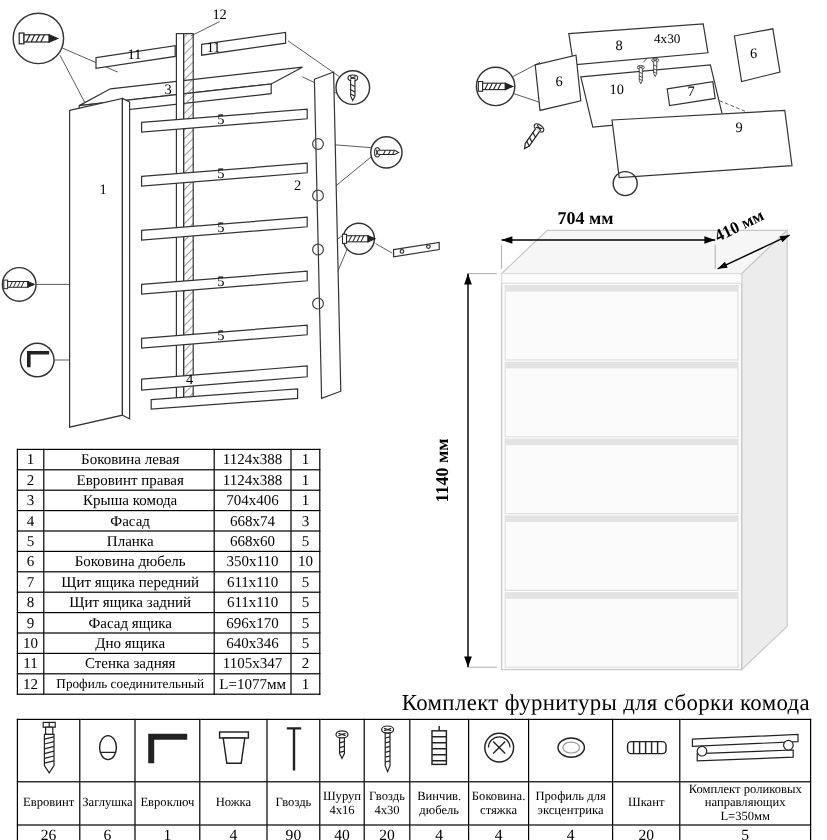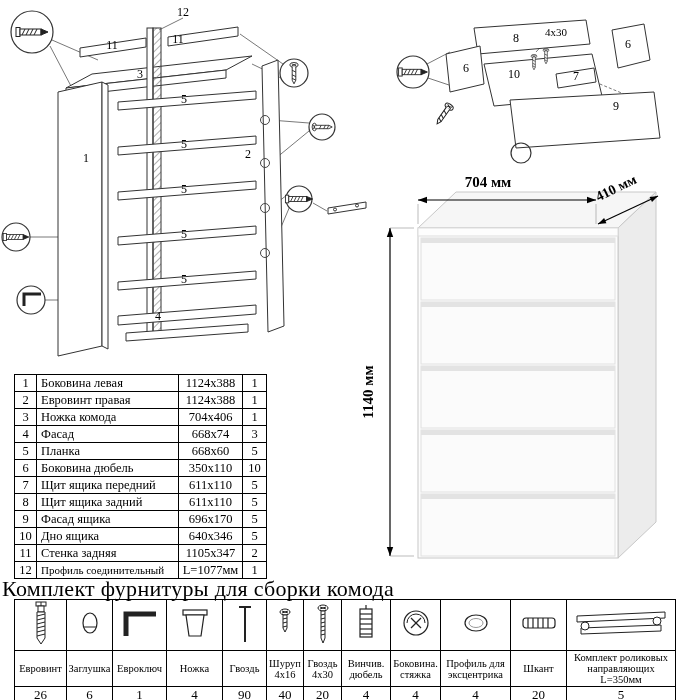--- a/index.html
+++ b/index.html
@@ -7,25 +7,25 @@
        font-family:"Liberation Serif",serif;color:#000;}
   .abs{position:absolute;}
   svg text{font-family:"Liberation Serif",serif;fill:#000;}
 
   
   #parts-table{left:14px;top:374px;width:252px;}
   #parts-table table{border-collapse:collapse;table-layout:fixed;width:252px;
     font-size:12.5px;line-height:15px;}
   #parts-table td{border:1px solid #000;padding:0 2px;height:16px;overflow:hidden;white-space:nowrap;}
   #parts-table td.c-num,#parts-table td.c-size,#parts-table td.c-qty{text-align:center;}
-  #parts-table td.c-name{text-align:left;padding-left:4px;}
+  #parts-table td.c-name{text-align:center;padding-left:4px;}
 
   
-  #hardware-title{left:2px;top:576px;width:661px;text-align:left;
-    font-size:22px;letter-spacing:.3px;}
+  #hardware-title{left:14px;top:576px;width:661px;text-align:right;
+    font-size:19px;letter-spacing:.3px;}
 
   
   #hardware-table{left:14px;top:599px;width:661px;}
   #hardware-table table{border-collapse:collapse;table-layout:fixed;width:661px;}
   #hardware-table td{border:1px solid #000;text-align:center;vertical-align:middle;
     padding:0;overflow:hidden;}
   #hardware-table tr.r-icon td{height:48px;}
   #hardware-table tr.r-name td{height:28px;font-size:10.5px;line-height:1.05;padding:1px;}
   #hardware-table tr.r-qty td{height:16px;font-size:13px;}
 </style>
@@ -246,21 +246,21 @@
       <td class="c-qty">1</td>
     </tr>
     <tr>
       <td class="c-num">2</td>
       <td class="c-name">Евровинт правая</td>
       <td class="c-size">1124x388</td>
       <td class="c-qty">1</td>
     </tr>
     <tr>
       <td class="c-num">3</td>
-      <td class="c-name">Ножка комода</td>
+      <td class="c-name">Крыша комода</td>
       <td class="c-size">704x406</td>
       <td class="c-qty">1</td>
     </tr>
     <tr>
       <td class="c-num">4</td>
       <td class="c-name">Фасад</td>
       <td class="c-size">668x74</td>
       <td class="c-qty">3</td>
     </tr>
     <tr>

